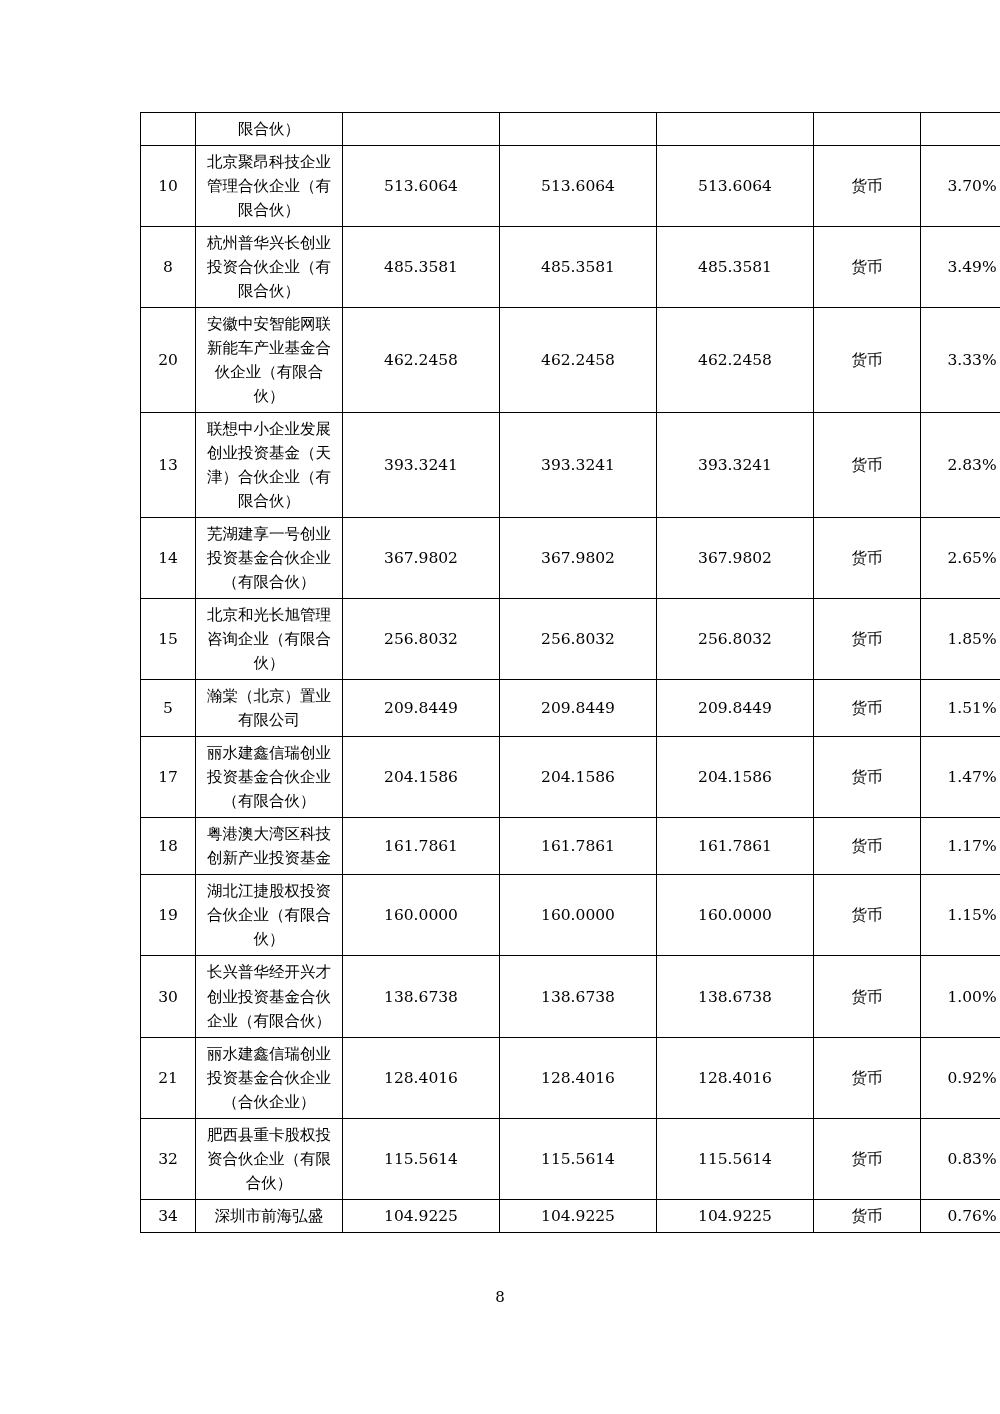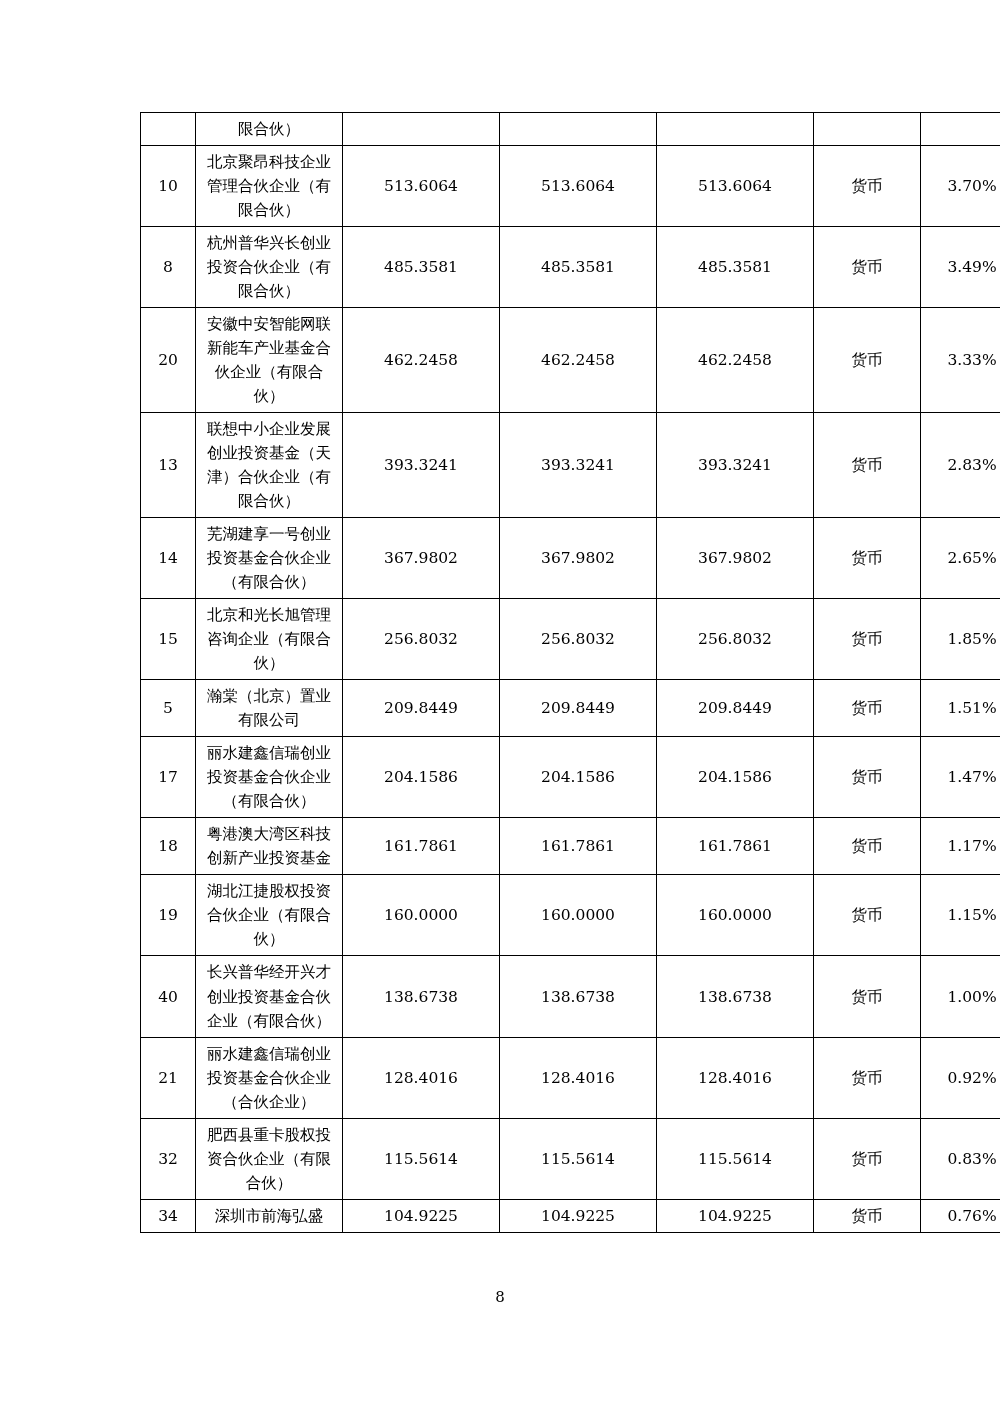--- a/index.html
+++ b/index.html
@@ -167,21 +167,21 @@
         <td class="c-idx">19</td>
         <td class="c-name">湖北江捷股权投资合伙企业（有限合伙）</td>
         <td class="c-num">160.0000</td>
         <td class="c-num">160.0000</td>
         <td class="c-num">160.0000</td>
         <td class="c-type">货币</td>
         <td class="c-pct">1.15%</td>
       </tr>
 
       <tr>
-        <td class="c-idx">40</td>
+        <td class="c-idx">30</td>
         <td class="c-name">长兴普华经开兴才创业投资基金合伙企业（有限合伙）</td>
         <td class="c-num">138.6738</td>
         <td class="c-num">138.6738</td>
         <td class="c-num">138.6738</td>
         <td class="c-type">货币</td>
         <td class="c-pct">1.00%</td>
       </tr>
 
       <tr>
         <td class="c-idx">21</td>

